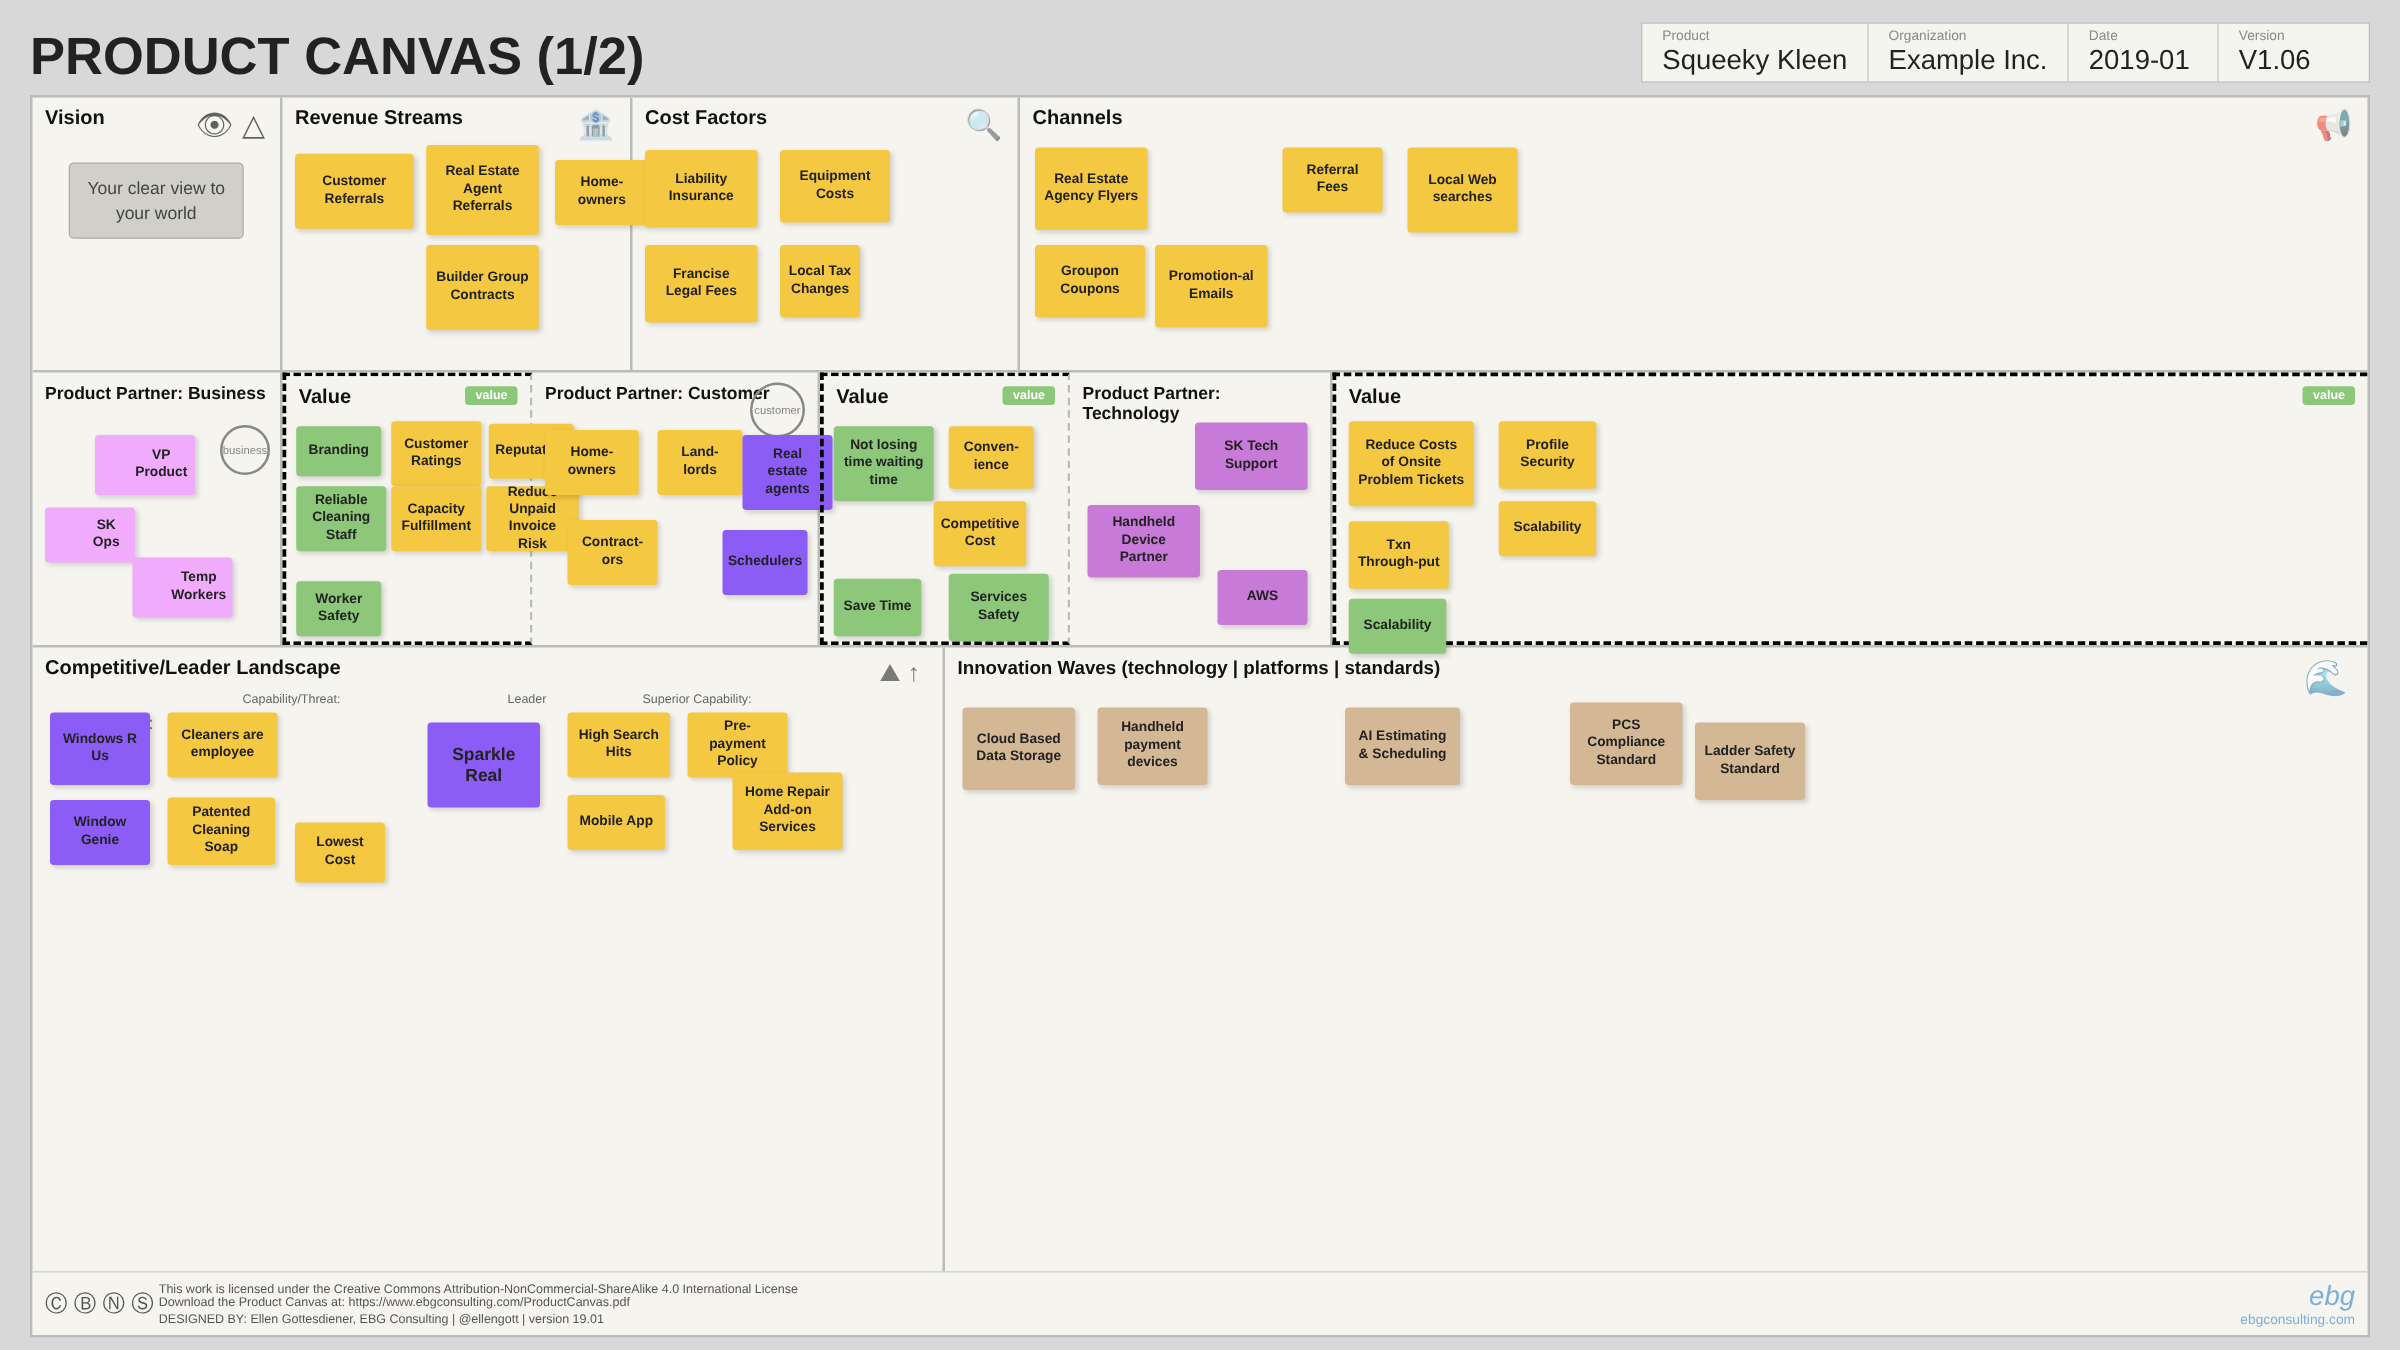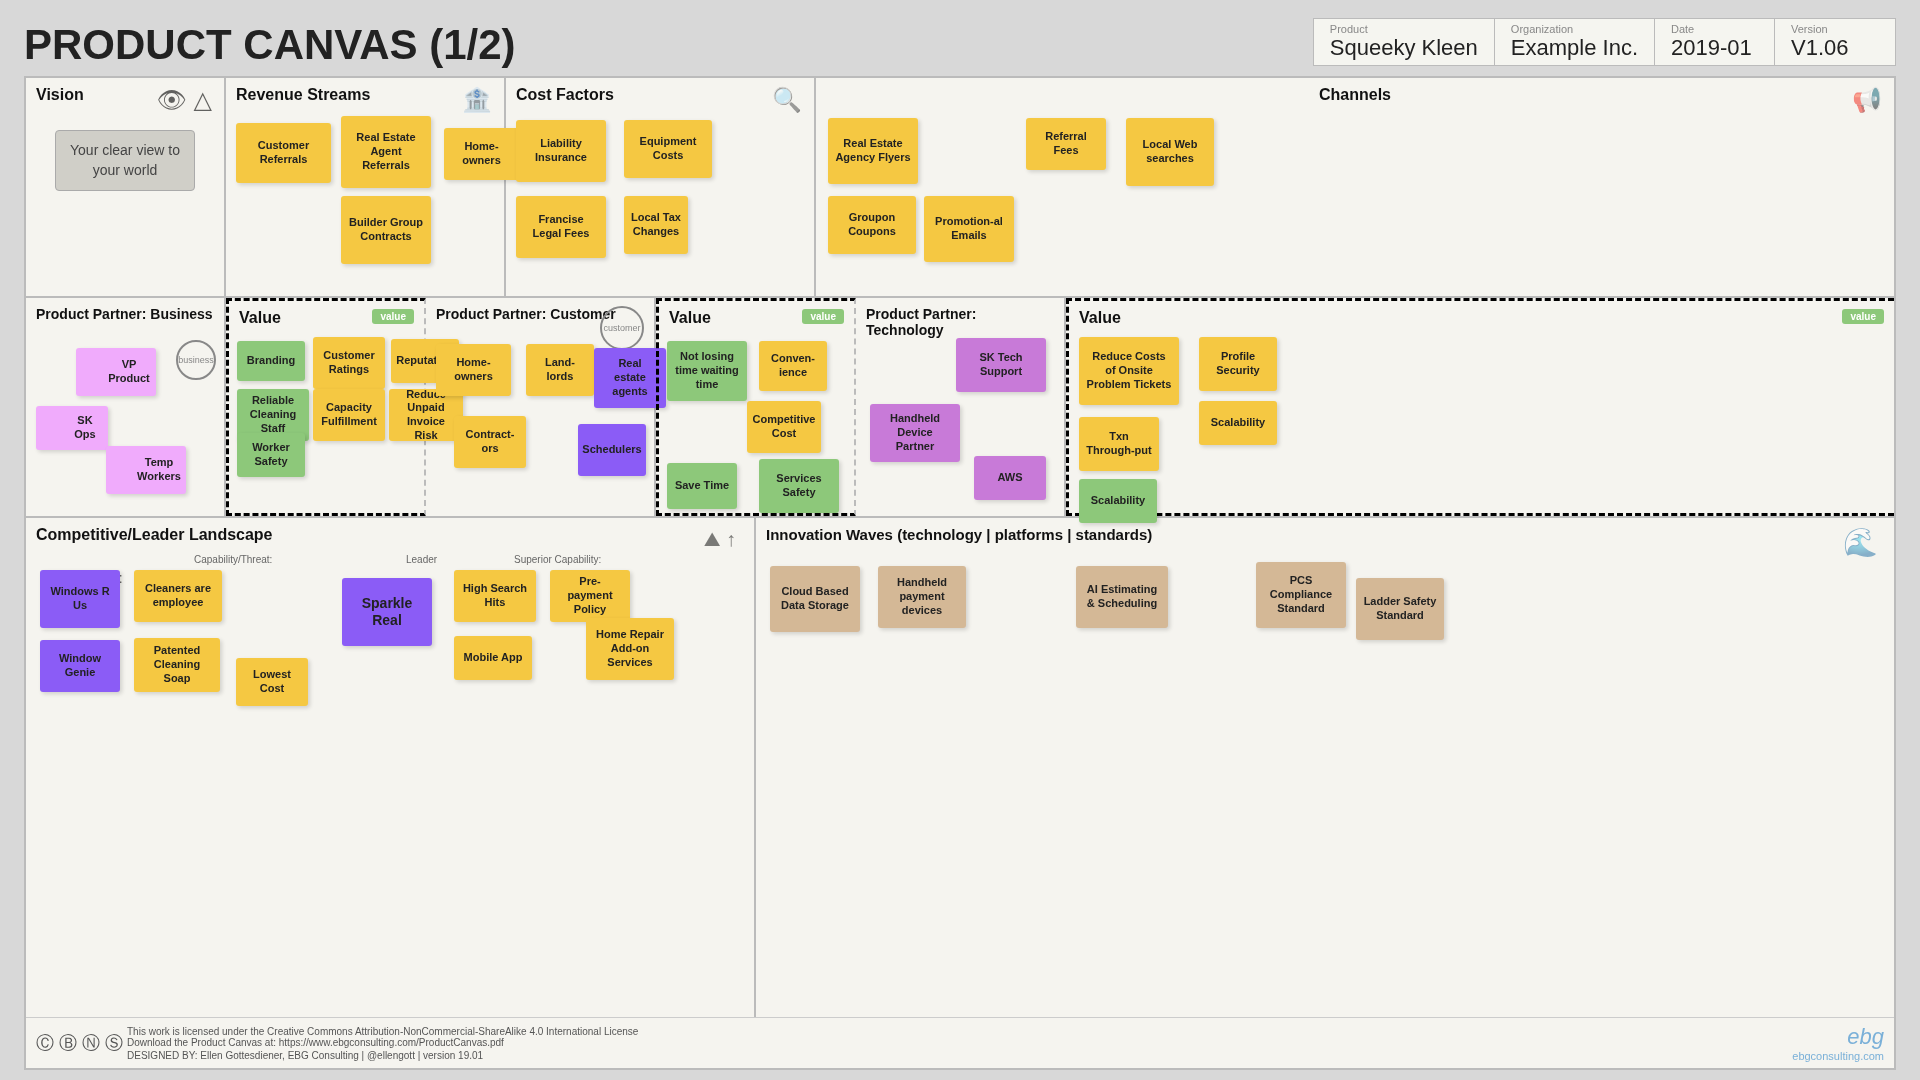--- a/index.html
+++ b/index.html
@@ -146,21 +146,21 @@
       padding: 2px 8px;
       border-radius: 3px;
       position: absolute;
       right: 10px;
       top: 8px;
     }
     
     .sec-vision { flex: 0 0 200px; }
     .sec-revenue { flex: 0 0 280px; }
     .sec-cost { flex: 0 0 310px; }
-    .sec-channels { flex: 1; align-items: center; }
+    .sec-channels { flex: 1; }
     .sec-partner-biz { flex: 0 0 200px; }
     .sec-value1 { flex: 0 0 200px; }
     .sec-partner-cust { flex: 0 0 230px; }
     .sec-value2 { flex: 0 0 200px; }
     .sec-partner-tech { flex: 0 0 210px; }
     .sec-value3 { flex: 1; }
     .sec-compete { flex: 0 0 730px; }
     .sec-innovation { flex: 1; }
 
     
@@ -269,21 +269,21 @@
 
       <div class="section sec-value1" style="position:relative;border-style:dashed;">
         <div class="section-title">Value</div>
         <div class="value-badge">value</div>
         <div class="note green" style="width:68px;height:40px;left:8px;top:40px;">Branding</div>
         <div class="note yellow" style="width:72px;height:52px;left:84px;top:36px;">Customer Ratings</div>
         <div class="note yellow" style="width:68px;height:44px;left:162px;top:38px;">Reputation</div>
         <div class="note green" style="width:72px;height:52px;left:8px;top:88px;">Reliable Cleaning Staff</div>
         <div class="note yellow" style="width:72px;height:52px;left:84px;top:88px;">Capacity Fulfillment</div>
         <div class="note yellow" style="width:74px;height:52px;left:160px;top:88px;">Reduce Unpaid Invoice Risk</div>
-        <div class="note green" style="width:68px;height:44px;left:8px;top:132px;">Worker Safety</div>
+        <div class="note green" style="width:68px;height:44px;left:8px;top:164px;">Worker Safety</div>
       </div>
 
       <div class="section sec-partner-cust" style="position:relative;">
         <div class="section-title" style="font-size:14px;">Product Partner: Customer</div>
 
         <div style="position:absolute;top:8px;right:10px;width:44px;height:44px;border-radius:50%;border:2px solid #888;display:flex;align-items:center;justify-content:center;font-size:9px;color:#888;">customer</div>
         <div class="note yellow" style="width:75px;height:52px;left:10px;top:46px;">Home-owners</div>
         <div class="note yellow" style="width:68px;height:52px;left:100px;top:46px;">Land-lords</div>
         <div class="note orange" style="width:72px;height:60px;left:168px;top:50px;">Real estate agents</div>
         <div class="note yellow" style="width:72px;height:52px;left:28px;top:118px;">Contract-ors</div>

